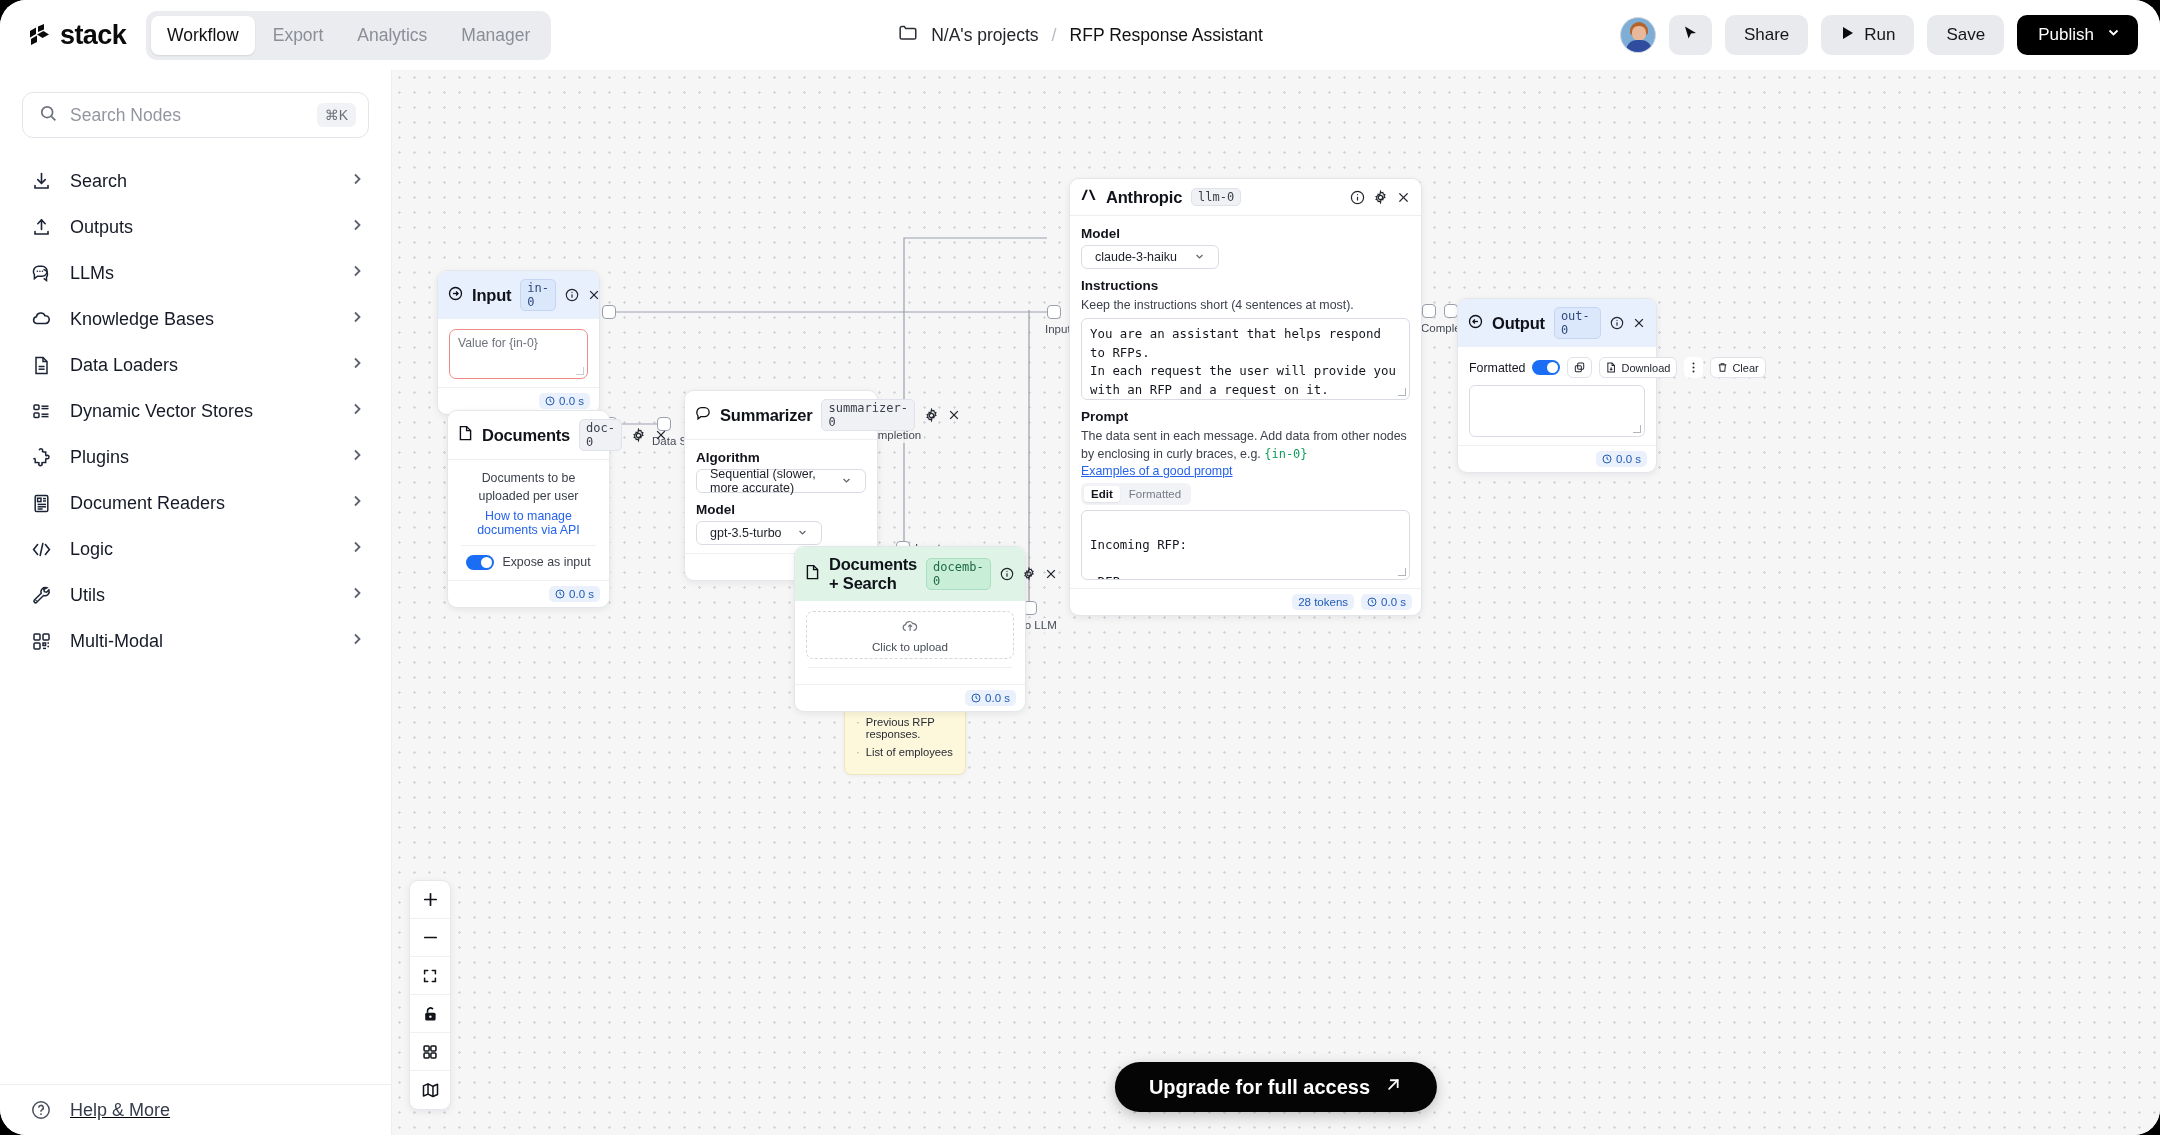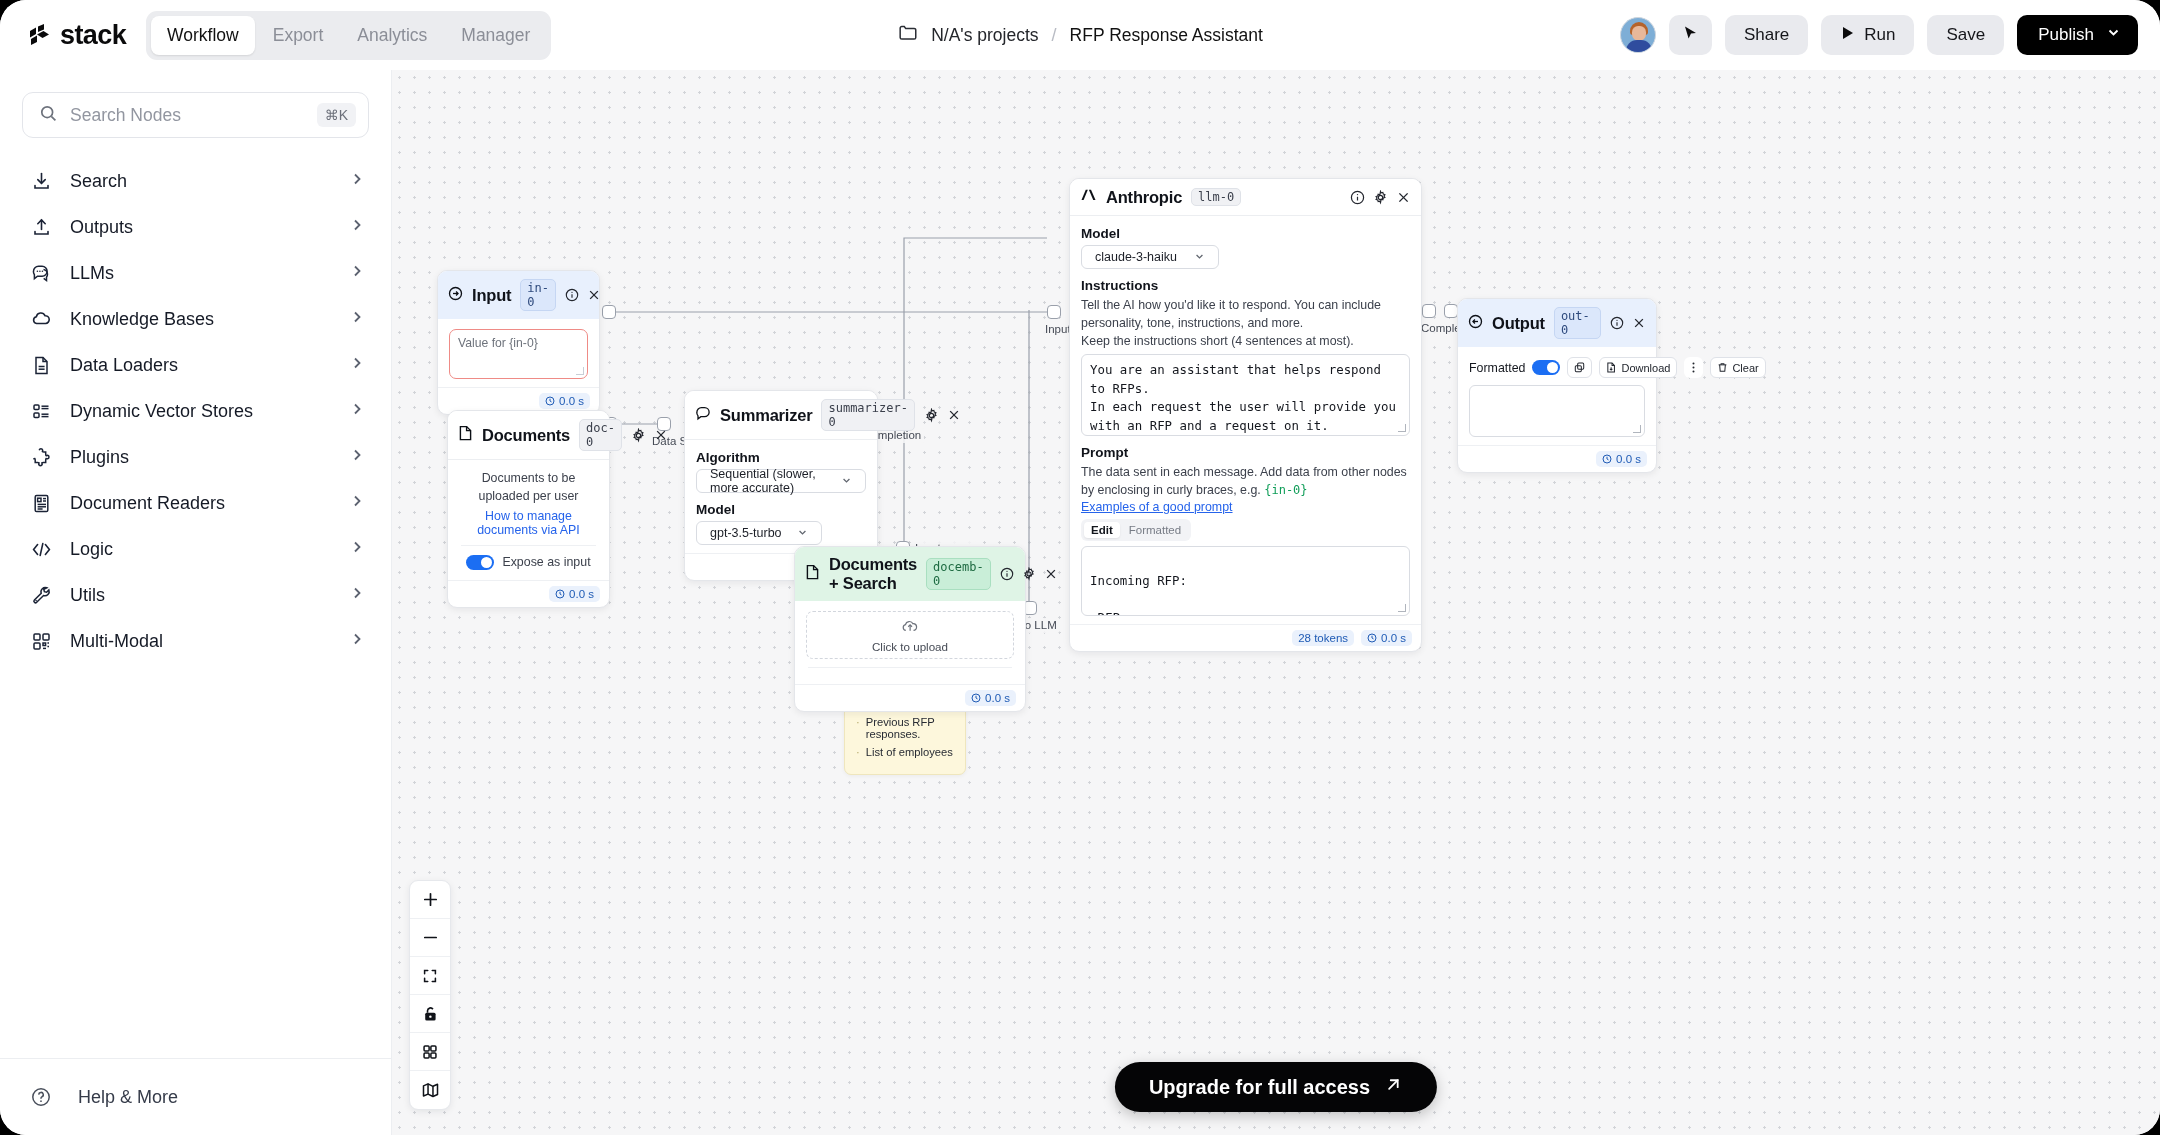--- a/index.html
+++ b/index.html
@@ -94,22 +94,22 @@
   .nav-item {
     display: flex; align-items: center; gap: 18px;
     height: 46px; padding: 0 26px 0 30px; cursor: pointer;
   }
   .nav-ico { width: 22px; height: 22px; flex: 0 0 22px; display:flex; align-items:center; justify-content:center; color:#1b2336; }
   .nav-label { flex: 1; font-size: 18px; color: #151a26; }
   .nav-chev { color: #5c6270; font-size: 17px; }
 
   .help {
     margin-top: auto; border-top: 1px solid #eceef1;
-    display: flex; align-items: center; gap: 26px;
-    height: 77px; padding: 0 30px; cursor: pointer;
+    display: flex; align-items: center; gap: 18px;
+    height: 51px; padding: 0 30px; cursor: pointer; text-decoration: underline;
   }
   .help-label { font-size: 18px; color: #353b49; }
 
   
   .canvas {
     position: absolute; top: 70px; left: 392px; right: 0; bottom: 0;
     background-color: #f6f6f7;
     background-image: radial-gradient(#d2d4d8 1.1px, transparent 1.1px);
     background-size: 15px 15px;
     overflow: hidden;
@@ -752,21 +752,20 @@
         <div class="lbl">Model</div>
         <div class="sel" style="width:42%">
           <span>claude-3-haiku</span>
           <span class="cv">
             <svg width="11" height="11" viewBox="0 0 12 12" fill="none" stroke="#61666f" stroke-width="1.4">
                 <path d="M2.8 4.4 L6 7.6 L9.2 4.4"></path>
               </svg></span>
         </div>
 
         <div class="lbl" style="margin-top:9px">Instructions</div>
-        <div class="desc">Tell the AI how you'd like it to respond. You can include personality, tone, instructions, and more.</div>
         <div class="desc" style="margin-bottom:3px">Keep the instructions short (4 sentences at most).</div>
         <div class="ta" style="height:82px">You are an assistant that helps respond to RFPs.
 In each request the user will provide you with an RFP and a request on it.
 
 Use the following context to answer user requests:</div>
 
         <div class="lbl" style="margin-top:9px">Prompt</div>
         <div class="desc">
           <span>The data sent in each message. Add data from other nodes by enclosing in curly braces, e.g. </span><span class="mono-inline">{in-0}</span>
         </div>

